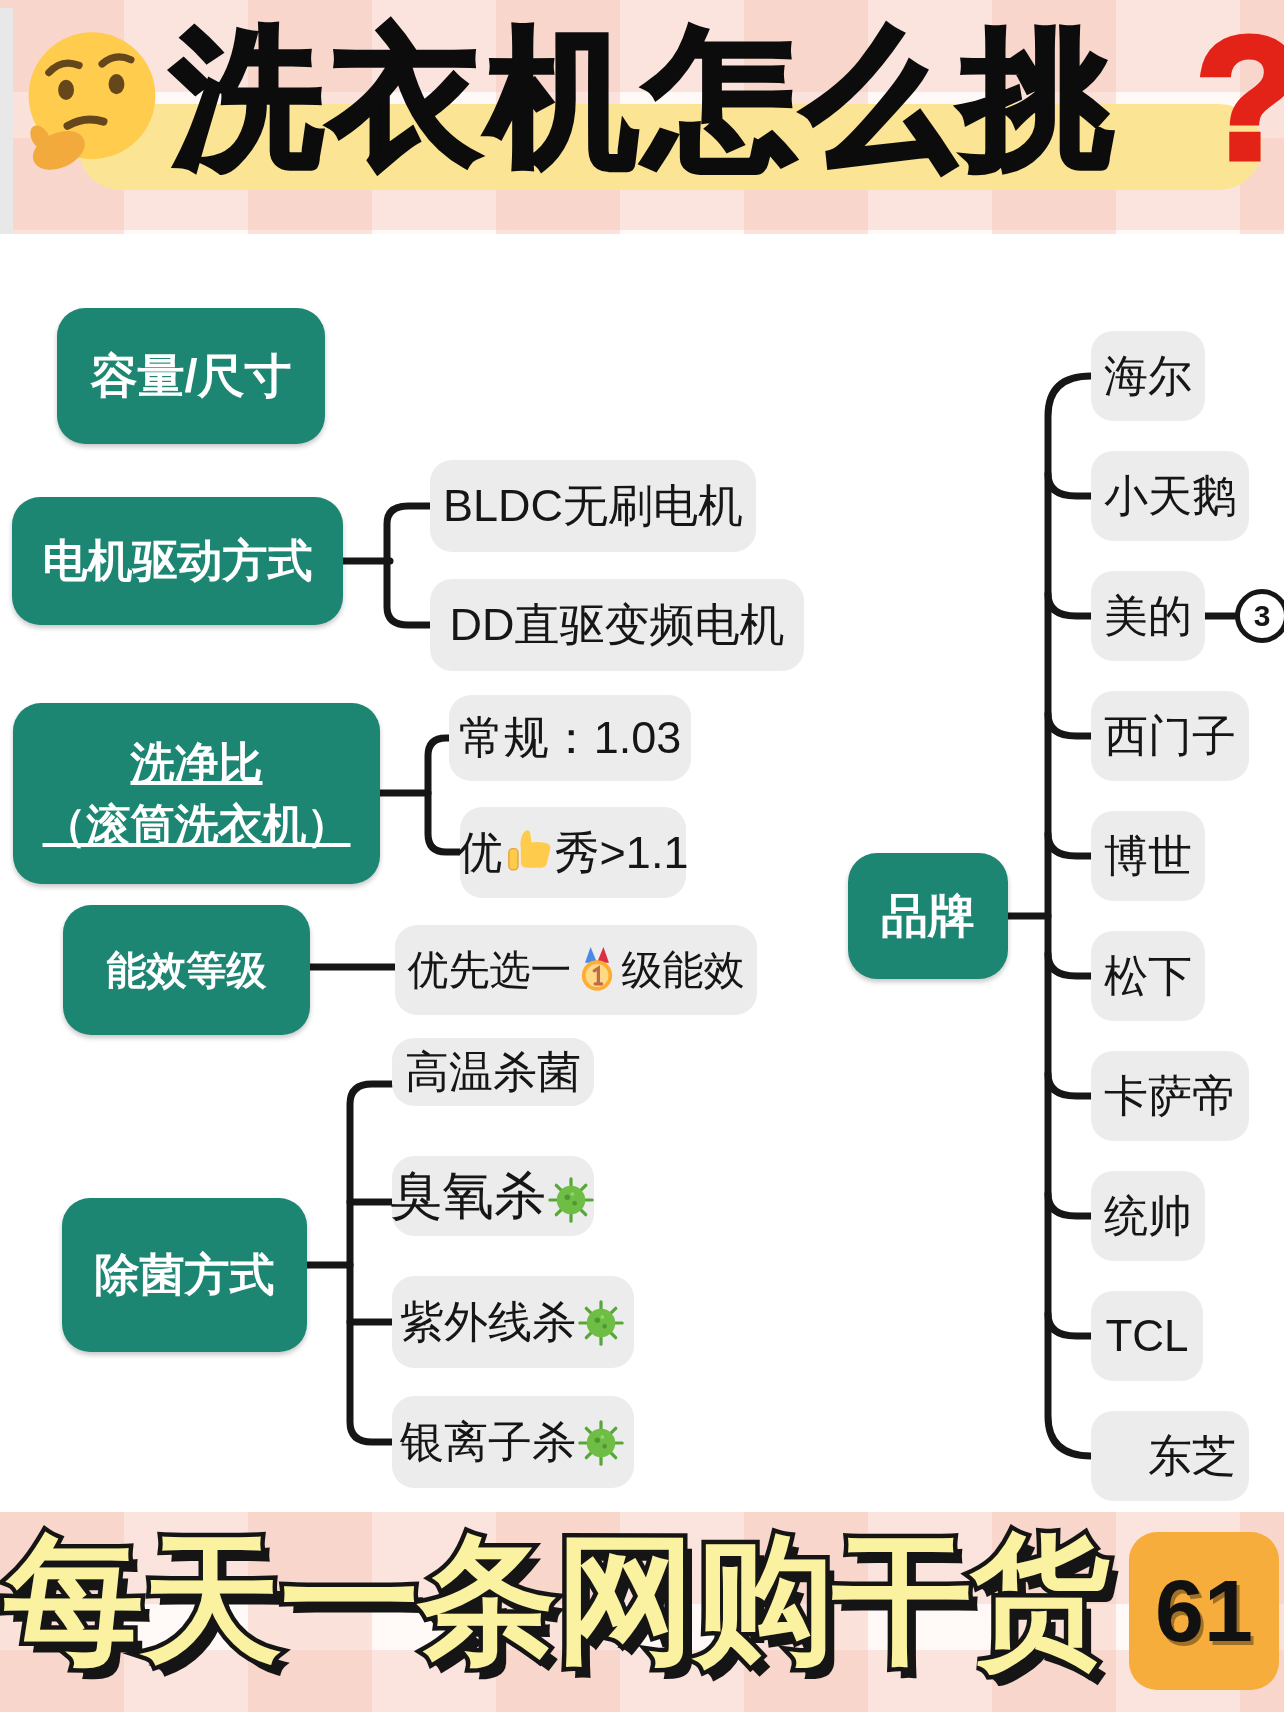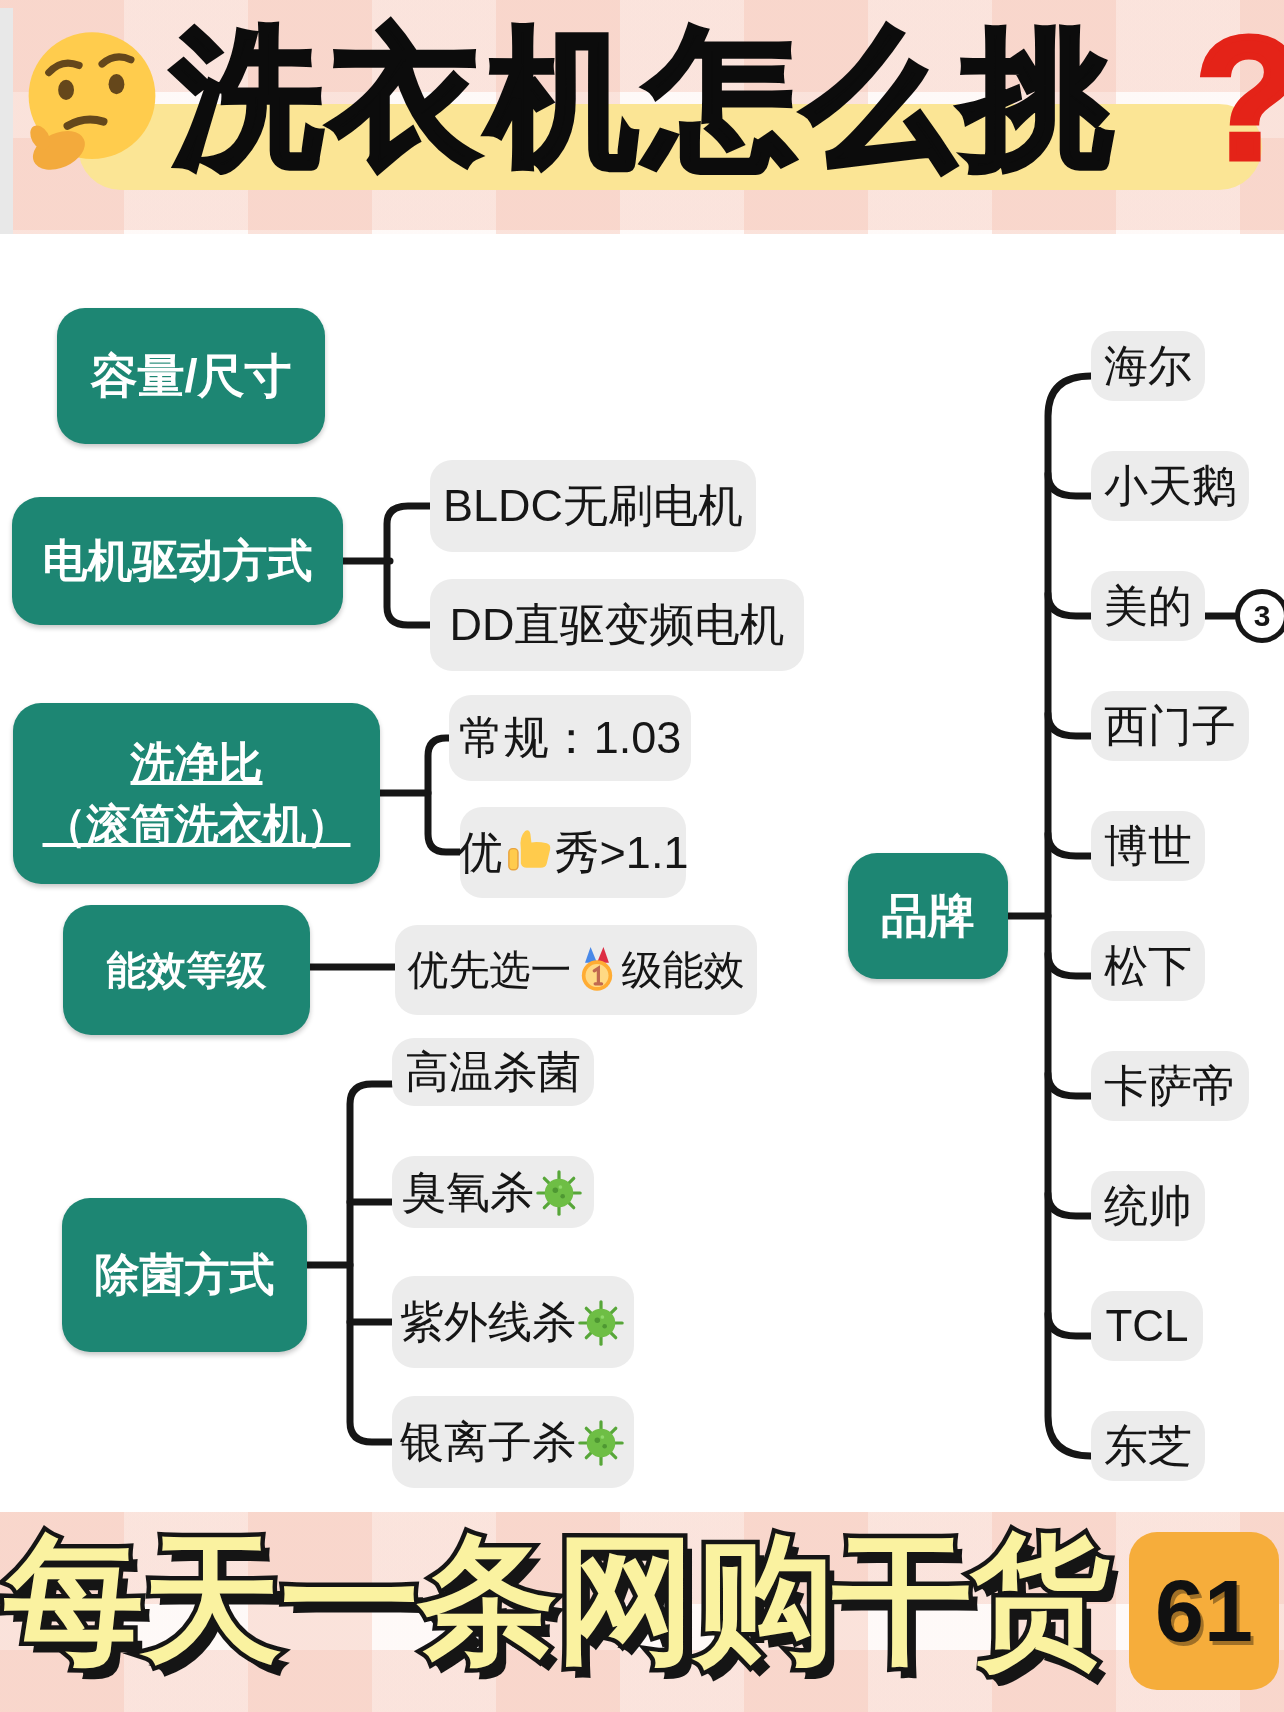--- a/index.html
+++ b/index.html
@@ -45,35 +45,35 @@
   #node-energy{left:63px;top:905px;width:247px;height:130px;font-size:40px;}
   #node-sterilize{left:62px;top:1198px;width:245px;height:154px;font-size:45px;}
   #node-brand{left:848px;top:853px;width:160px;height:126px;font-size:47px;border-radius:29px;}
 
   #child-bldc{left:430px;top:460px;width:326px;height:92px;font-size:45px;}
   #child-dd{left:430px;top:579px;width:374px;height:92px;font-size:45px;}
   #child-normal{left:449px;top:695px;width:242px;height:86px;font-size:45px;align-items:center;}
   #child-excellent{left:460px;top:807px;width:226px;height:91px;font-size:45px;}
   #child-energy{left:395px;top:925px;width:362px;height:90px;font-size:41px;}
   #child-heat{left:392px;top:1038px;width:202px;height:68px;font-size:44px;}
-  #child-ozone{left:392px;top:1156px;width:202px;height:72px;font-size:44px;}
+  #child-ozone{left:392px;top:1156px;width:202px;height:80px;font-size:52px;}
   #child-uv{left:392px;top:1276px;width:242px;height:92px;font-size:44px;}
   #child-silver{left:392px;top:1396px;width:242px;height:92px;font-size:44px;}
 
-  .brand-item{left:1091px;height:70px;font-size:44px;}
+  .brand-item{left:1091px;height:90px;font-size:44px;}
   #brand-0{top:331px;width:114px;}
   #brand-1{top:451px;width:158px;}
   #brand-2{top:571px;width:114px;}
   #brand-3{top:691px;width:158px;}
   #brand-4{top:811px;width:114px;}
   #brand-5{top:931px;width:114px;}
   #brand-6{top:1051px;width:158px;}
   #brand-7{top:1171px;width:114px;}
   #brand-8{top:1291px;width:112px;}
-  #brand-9{top:1411px;width:114px;}
+  #brand-9{top:1411px;width:114px;padding-left:44px;}
 
   .badge-circle{position:absolute;left:1235px;top:589px;width:54px;height:54px;z-index:2;
     border-radius:50%;background:#ffffff;border:5px solid #161616;box-sizing:border-box;
     display:flex;align-items:center;justify-content:center;font-size:30px;font-weight:bold;color:#161616;}
 
   
   .footer-text{position:absolute;left:4px;top:1516px;z-index:5;margin:0;
     font-size:140px;line-height:168px;font-weight:bold;letter-spacing:-2px;white-space:nowrap;
     color:#FAF2A0;-webkit-text-stroke:9px #151515;paint-order:stroke fill;
     text-shadow:9px 11px 0 #151515;}

